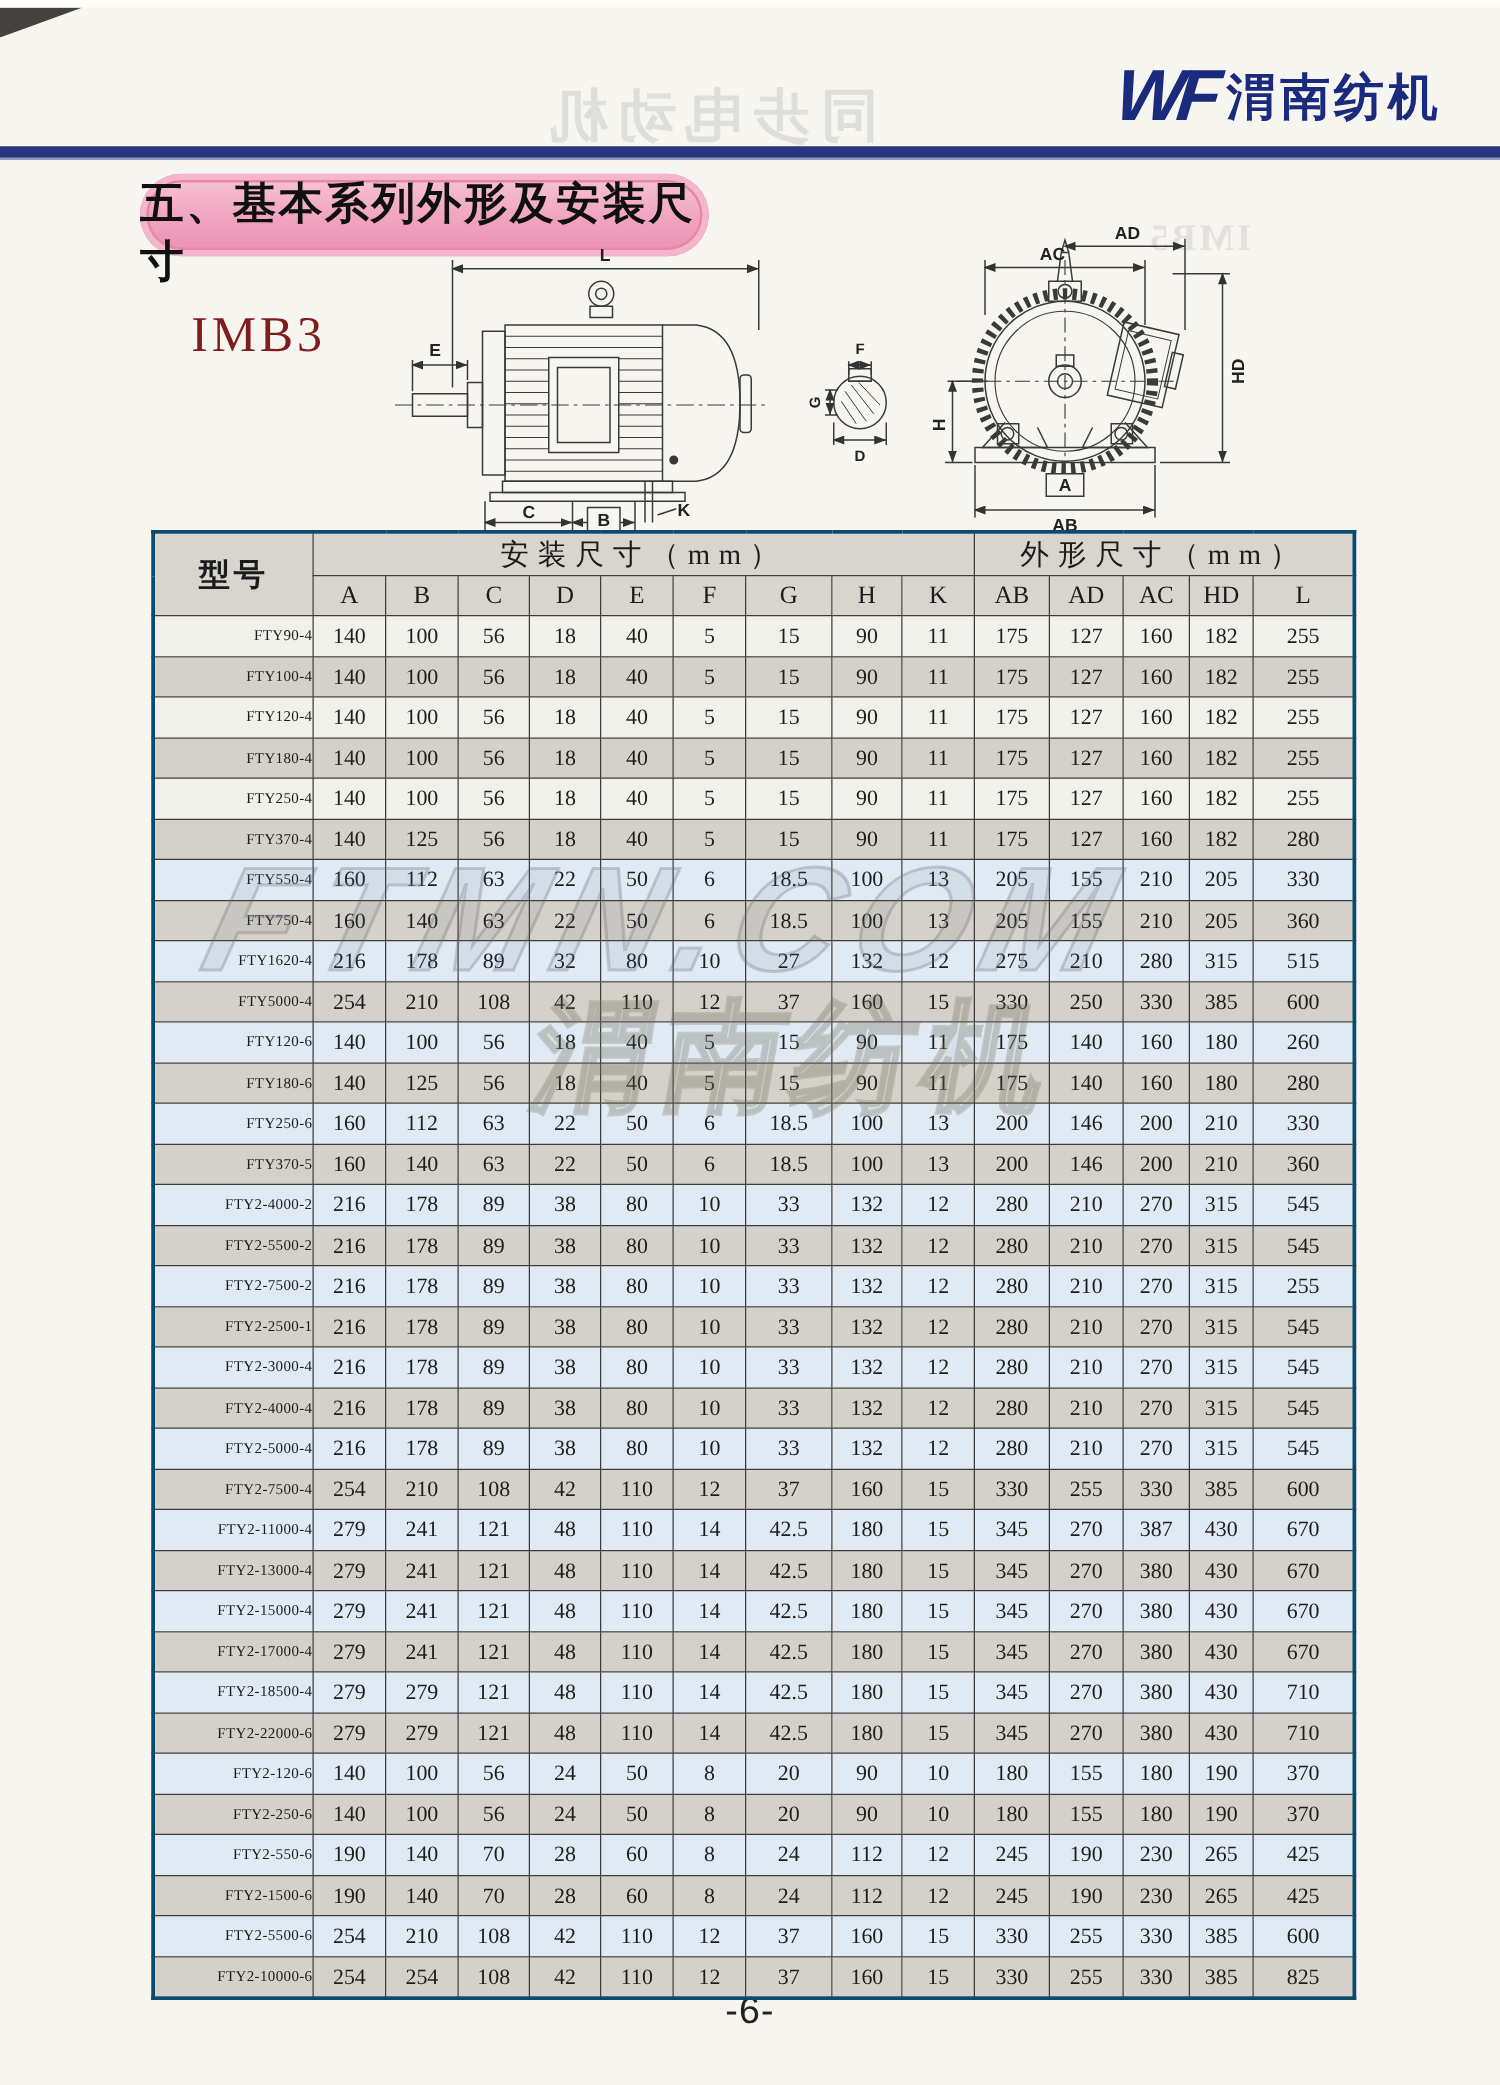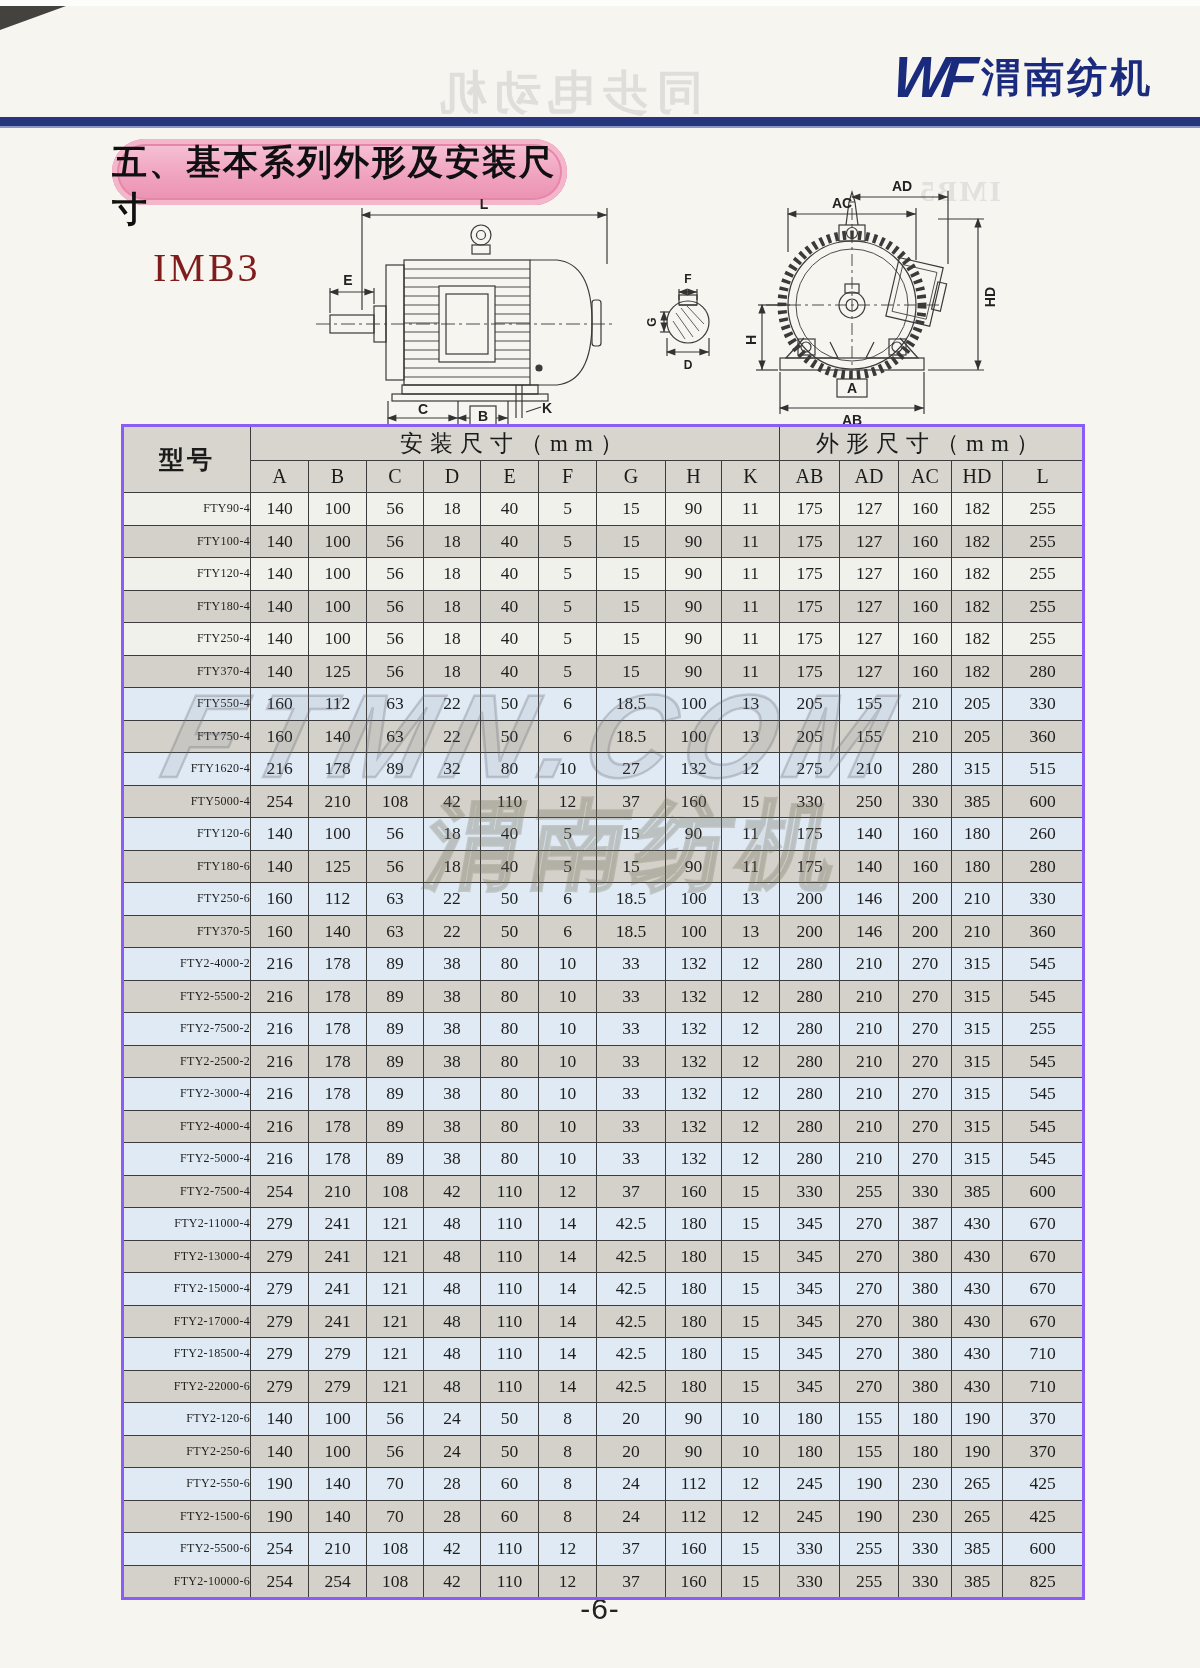--- a/index.html
+++ b/index.html
@@ -27,21 +27,21 @@
         display:flex;align-items:flex-start;justify-content:center;}
   .title-badge span{font-size:35px;font-weight:bold;color:#101010;letter-spacing:2px;}
   .imb3{position:absolute;left:137px;top:244px;font-family:"Liberation Serif",serif;
         font-size:40px;letter-spacing:3px;color:#7f1d1d;margin-left:16px;}
   
   .drawings{position:absolute;left:140px;top:172px;width:960px;height:258px;}
   .drawings text{font:bold 14px "Liberation Sans",sans-serif;fill:#222;stroke:none;}
   .drawings text.sm{font-size:12px;}
   
   table.dim{position:absolute;left:121px;top:424px;width:964px;border-collapse:collapse;
-        border:3px solid #8b5cf6;table-layout:fixed;z-index:1;}
+        border:3px solid #0c4a6e;table-layout:fixed;z-index:1;}
   table.dim th,table.dim td{border:1.5px solid #3c3c3c;text-align:center;padding:0;
         font-family:"Liberation Serif",serif;overflow:hidden;white-space:nowrap;}
   table.dim thead th{background:#d7d5ce;}
   .gh{font-size:23px;font-weight:normal;letter-spacing:7px;height:33px;}
   .mh{font-size:25px;font-weight:bold;letter-spacing:3px;}
   tr.colrow th{font-size:20px;font-weight:normal;height:31px;}
   table.dim tbody td{font-size:17.5px;height:31.5px;color:#1d1d1d;}
   table.dim tbody td.model{text-align:right;padding-left:9px;font-size:12px;letter-spacing:.3px;margin-left:24px;}
   table.dim tbody tr{background:#dcc;}
   table.dim tbody tr:nth-child(odd){background:#dfeaf4;}
@@ -524,21 +524,21 @@
           <td>33</td>
           <td>132</td>
           <td>12</td>
           <td>280</td>
           <td>210</td>
           <td>270</td>
           <td>315</td>
           <td>255</td>
         </tr>
         <tr>
-          <td class="model">FTY2-2500-2</td>
+          <td class="model">FTY2-2500-1</td>
           <td>216</td>
           <td>178</td>
           <td>89</td>
           <td>38</td>
           <td>80</td>
           <td>10</td>
           <td>33</td>
           <td>132</td>
           <td>12</td>
           <td>280</td>

